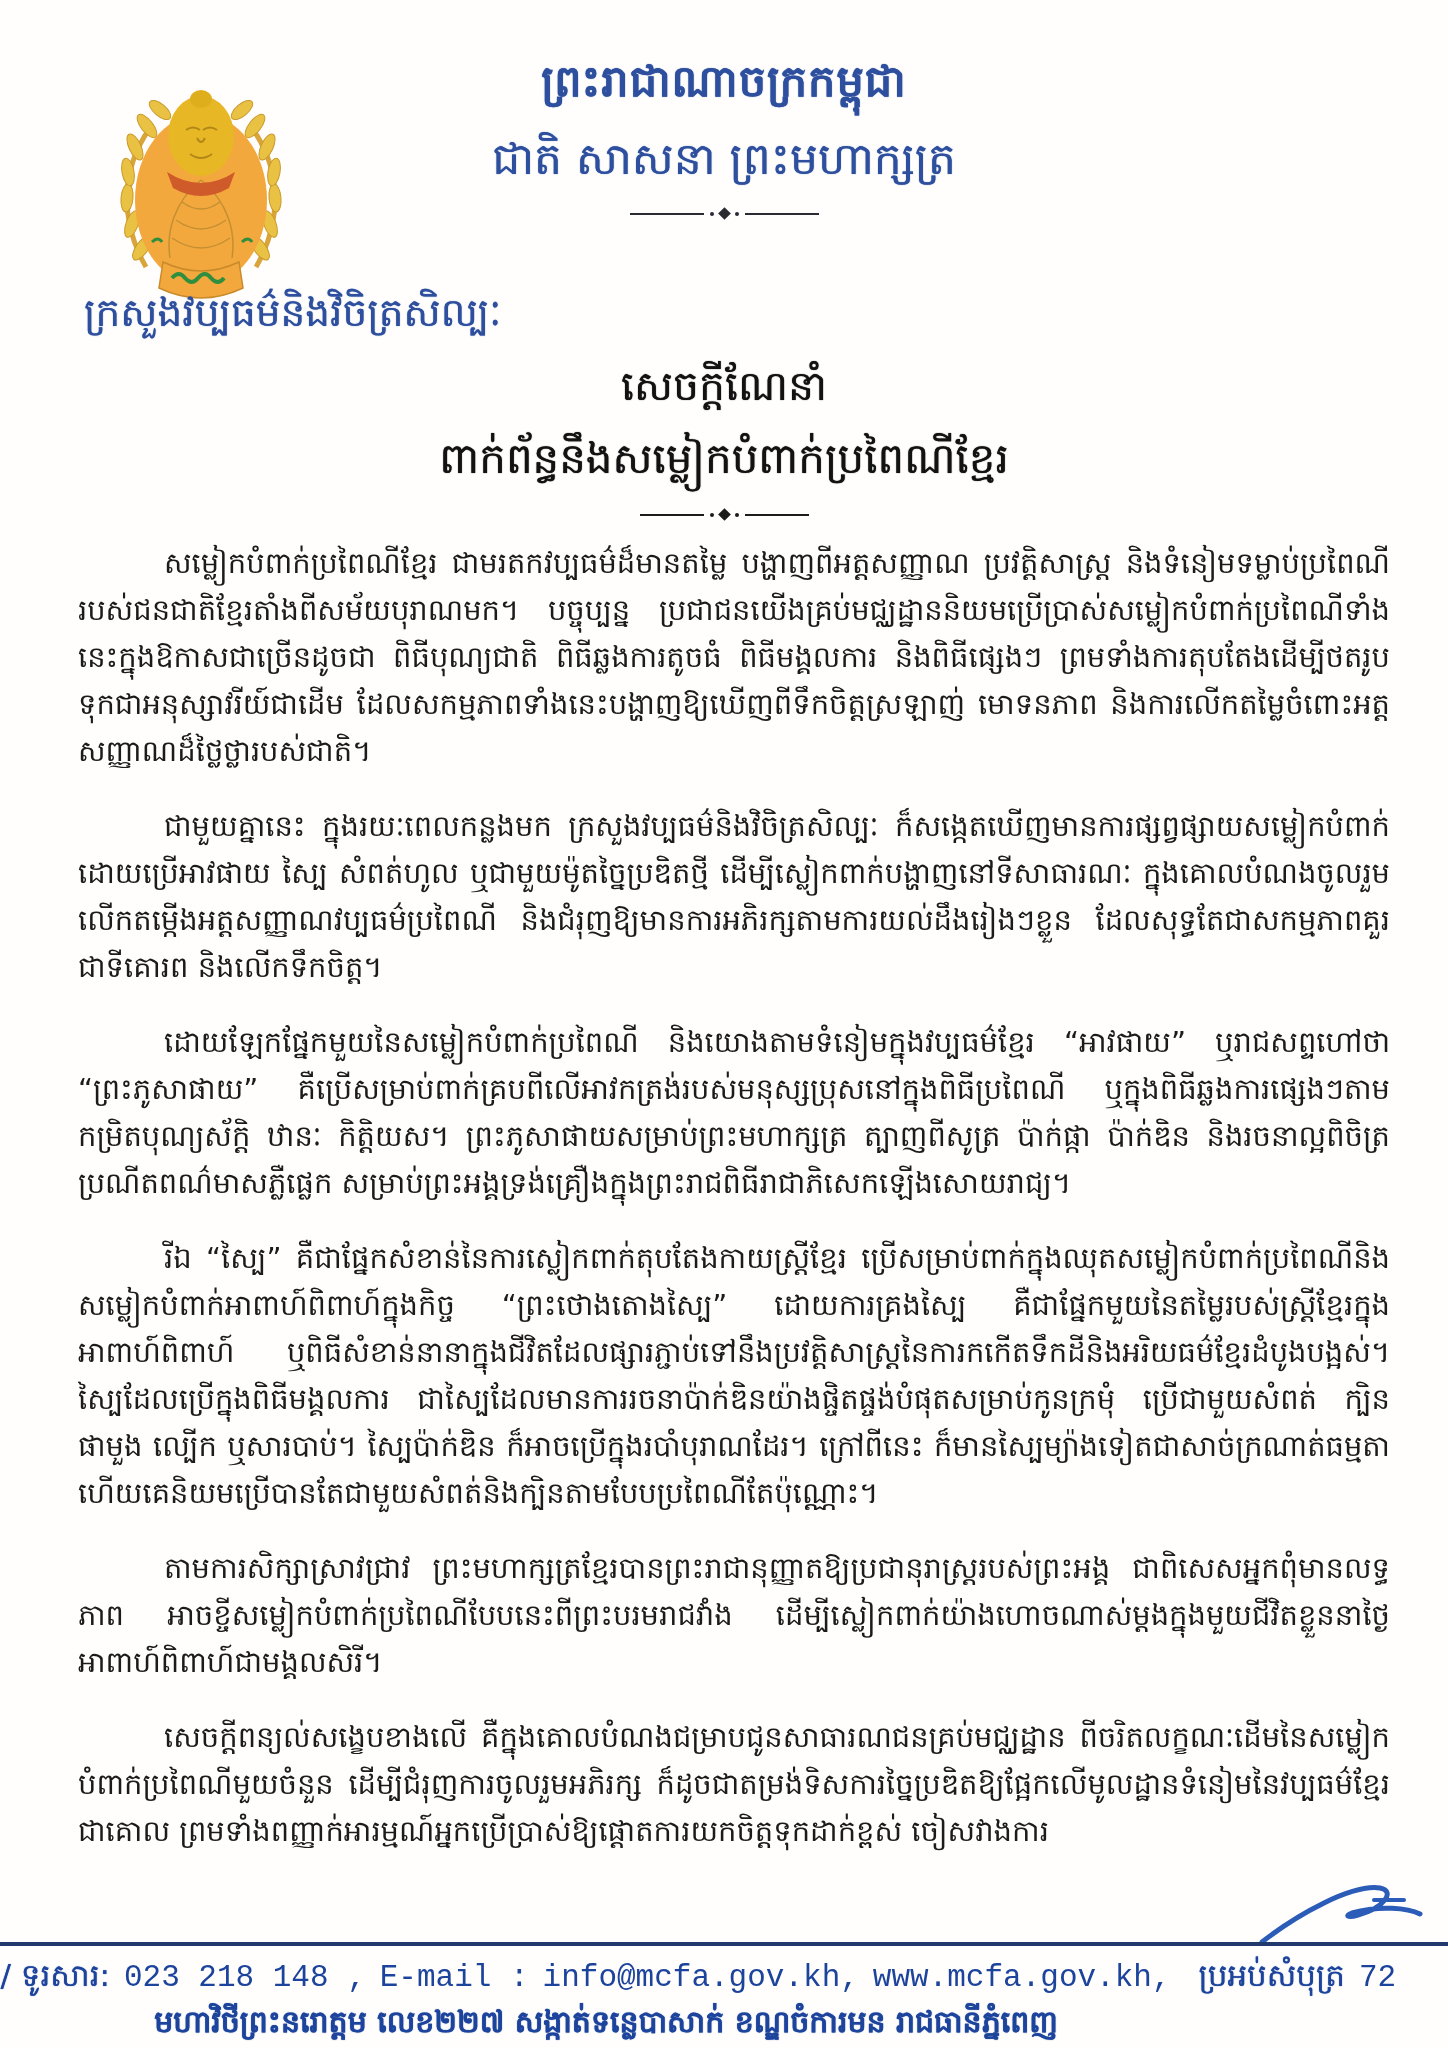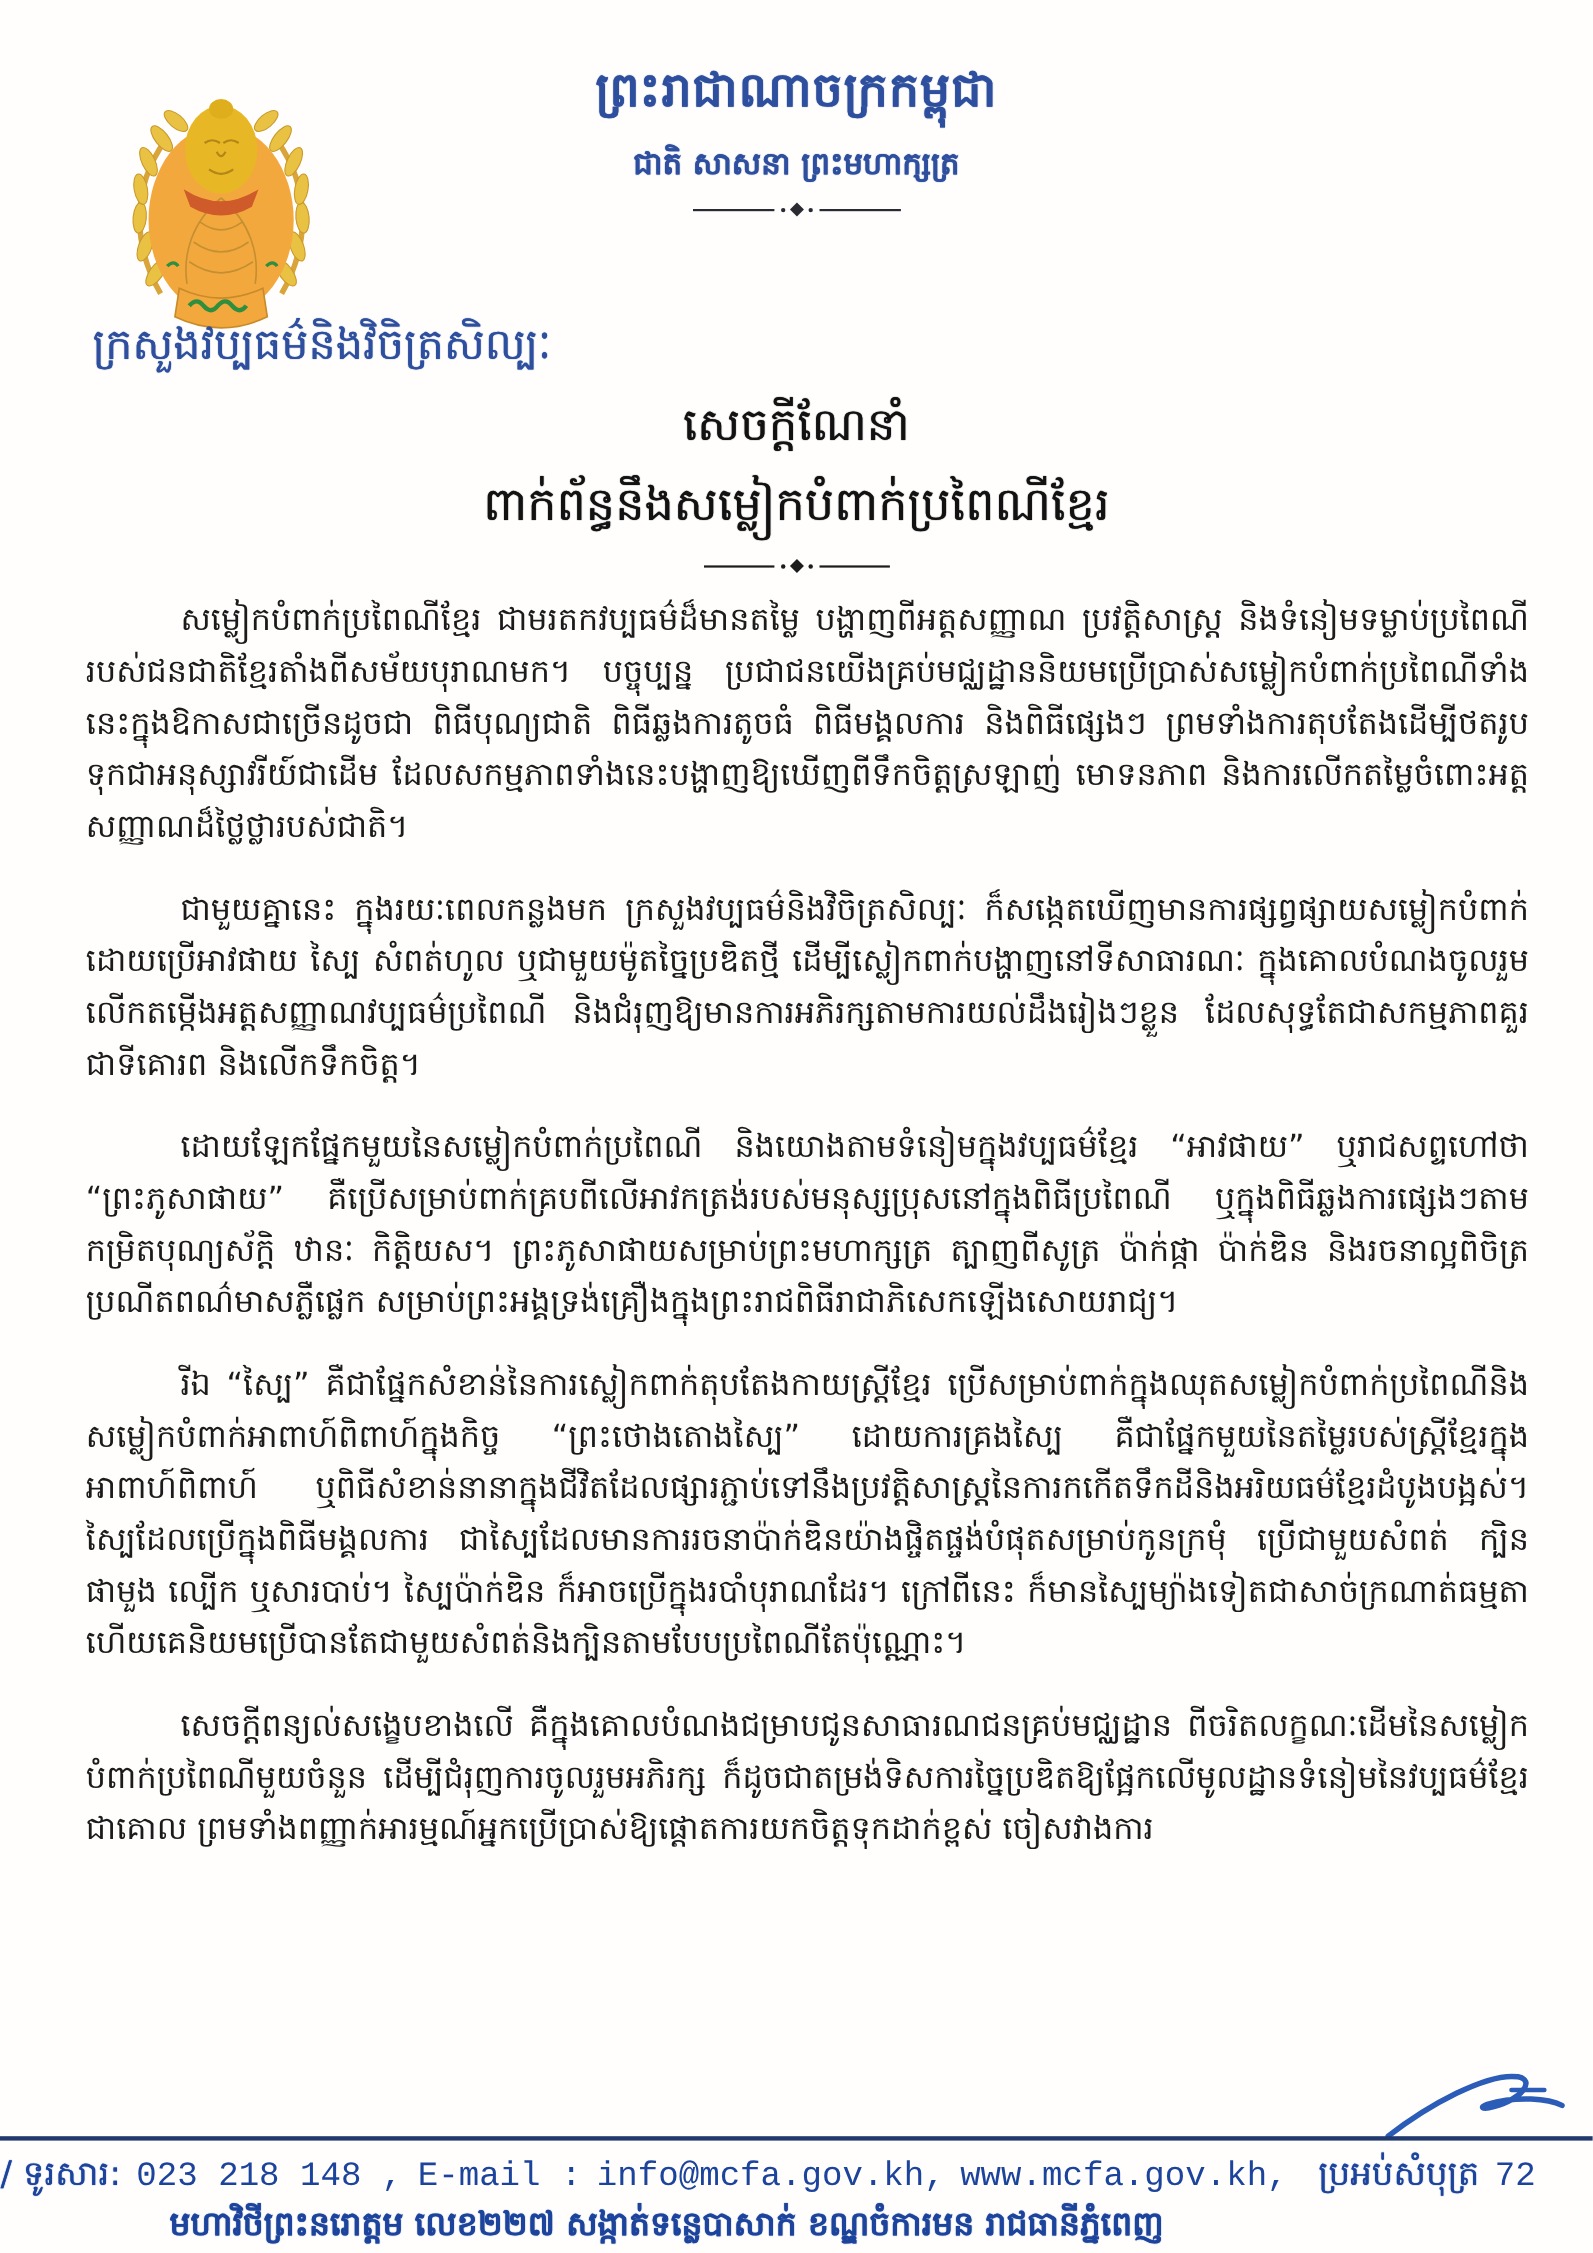--- a/index.html
+++ b/index.html
@@ -7,21 +7,21 @@
     width:1448px;height:2048px;background:#ffffff;
     font-family:"DejaVu Sans","Liberation Sans",sans-serif;
     position:relative;overflow:hidden;
   }
   .page{position:absolute;inset:0;background:#fffefd;overflow:hidden;padding-left:48px;}
 
   
   .logo{position:absolute;left:104px;top:52px;width:195px;height:255px;}
   .kingdom{position:absolute;left:0;top:54px;width:100%;text-align:center;color:#2d4f9e;}
   .k1{font-size:43px;font-weight:bold;letter-spacing:1px;text-shadow:0 0 1px #2d4f9e;}
-  .k2{margin-top:14px;font-size:28px;font-weight:bold;text-shadow:0 0 1px #2d4f9e;}
+  .k2{margin-top:14px;font-size:44px;font-weight:normal;text-shadow:0 0 1px #2d4f9e;}
   .ornament{display:flex;align-items:center;justify-content:center;gap:6px;margin-top:14px;}
   .orn-line{width:74px;height:2px;background:#2a2a33;}
   .orn-dot{width:4px;height:4px;border-radius:50%;background:#2a2a33;}
   .orn-diamond{width:9px;height:9px;background:#2a2a33;transform:rotate(45deg);}
   .ministry{
     position:absolute;left:84px;top:288px;
     color:#2d4f9e;font-size:39px;font-weight:normal;text-shadow:0 0 1px #2d4f9e;text-align:right;
   }
   .title-block{position:absolute;left:0;top:360px;width:100%;text-align:center;color:#121212;}
   .t1{font-size:41px;font-weight:normal;text-shadow:0 0 1px #121212;}
@@ -139,20 +139,21 @@
         <span class="orn-dot"></span>
         <span class="orn-line"></span>
     </div>
   </div>
 
   <div class="doc-body">
     <p>សម្លៀកបំពាក់ប្រពៃណីខ្មែរ ជាមរតកវប្បធម៌ដ៏មានតម្លៃ បង្ហាញពីអត្តសញ្ញាណ ប្រវត្តិសាស្ត្រ និងទំនៀមទម្លាប់ប្រពៃណីរបស់ជនជាតិខ្មែរតាំងពីសម័យបុរាណមក។ បច្ចុប្បន្ន ប្រជាជនយើងគ្រប់មជ្ឈដ្ឋាននិយមប្រើប្រាស់សម្លៀកបំពាក់ប្រពៃណីទាំងនេះក្នុងឱកាសជាច្រើនដូចជា ពិធីបុណ្យជាតិ ពិធីឆ្លងការតូចធំ ពិធីមង្គលការ និងពិធីផ្សេងៗ ព្រមទាំងការតុបតែងដើម្បីថតរូបទុកជាអនុស្សាវរីយ៍ជាដើម ដែលសកម្មភាពទាំងនេះបង្ហាញឱ្យឃើញពីទឹកចិត្តស្រឡាញ់ មោទនភាព និងការលើកតម្លៃចំពោះអត្តសញ្ញាណដ៏ថ្លៃថ្លារបស់ជាតិ។</p>
     <p>ជាមួយគ្នានេះ ក្នុងរយៈពេលកន្លងមក ក្រសួងវប្បធម៌និងវិចិត្រសិល្បៈ ក៏សង្កេតឃើញមានការផ្សព្វផ្សាយសម្លៀកបំពាក់ដោយប្រើអាវផាយ ស្បៃ សំពត់ហូល ឬជាមួយម៉ូតច្នៃប្រឌិតថ្មី ដើម្បីស្លៀកពាក់បង្ហាញនៅទីសាធារណៈ ក្នុងគោលបំណងចូលរួមលើកតម្កើងអត្តសញ្ញាណវប្បធម៌ប្រពៃណី និងជំរុញឱ្យមានការអភិរក្សតាមការយល់ដឹងរៀងៗខ្លួន ដែលសុទ្ធតែជាសកម្មភាពគួរជាទីគោរព និងលើកទឹកចិត្ត។</p>
     <p>ដោយឡែកផ្នែកមួយនៃសម្លៀកបំពាក់ប្រពៃណី និងយោងតាមទំនៀមក្នុងវប្បធម៌ខ្មែរ “អាវផាយ” ឬរាជសព្ទហៅថា “ព្រះភូសាផាយ” គឺប្រើសម្រាប់ពាក់គ្របពីលើអាវកត្រង់របស់មនុស្សប្រុសនៅក្នុងពិធីប្រពៃណី ឬក្នុងពិធីឆ្លងការផ្សេងៗតាមកម្រិតបុណ្យស័ក្តិ ឋានៈ កិត្តិយស។ ព្រះភូសាផាយសម្រាប់ព្រះមហាក្សត្រ ត្បាញពីសូត្រ ប៉ាក់ផ្កា ប៉ាក់ឌិន និងរចនាល្អពិចិត្រប្រណីតពណ៌មាសភ្លឺផ្លេក សម្រាប់ព្រះអង្គទ្រង់គ្រឿងក្នុងព្រះរាជពិធីរាជាភិសេកឡើងសោយរាជ្យ។</p>
     <p>រីឯ “ស្បៃ” គឺជាផ្នែកសំខាន់នៃការស្លៀកពាក់តុបតែងកាយស្ត្រីខ្មែរ ប្រើសម្រាប់ពាក់ក្នុងឈុតសម្លៀកបំពាក់ប្រពៃណីនិងសម្លៀកបំពាក់អាពាហ៍ពិពាហ៍ក្នុងកិច្ច “ព្រះថោងតោងស្បៃ” ដោយការគ្រងស្បៃ គឺជាផ្នែកមួយនៃតម្លៃរបស់ស្ត្រីខ្មែរក្នុងអាពាហ៍ពិពាហ៍ ឬពិធីសំខាន់នានាក្នុងជីវិតដែលផ្សារភ្ជាប់ទៅនឹងប្រវត្តិសាស្ត្រនៃការកកើតទឹកដីនិងអរិយធម៌ខ្មែរដំបូងបង្អស់។ ស្បៃដែលប្រើក្នុងពិធីមង្គលការ ជាស្បៃដែលមានការរចនាប៉ាក់ឌិនយ៉ាងផ្ចិតផ្ចង់បំផុតសម្រាប់កូនក្រមុំ ប្រើជាមួយសំពត់ ក្បិន ផាមួង ល្បើក ឬសារបាប់។ ស្បៃប៉ាក់ឌិន ក៏អាចប្រើក្នុងរបាំបុរាណដែរ។ ក្រៅពីនេះ ក៏មានស្បៃម្យ៉ាងទៀតជាសាច់ក្រណាត់ធម្មតា ហើយគេនិយមប្រើបានតែជាមួយសំពត់និងក្បិនតាមបែបប្រពៃណីតែប៉ុណ្ណោះ។</p>
+    <p>តាមការសិក្សាស្រាវជ្រាវ ព្រះមហាក្សត្រខ្មែរបានព្រះរាជានុញ្ញាតឱ្យប្រជានុរាស្ត្ររបស់ព្រះអង្គ ជាពិសេសអ្នកពុំមានលទ្ធភាព អាចខ្ចីសម្លៀកបំពាក់ប្រពៃណីបែបនេះពីព្រះបរមរាជវាំង ដើម្បីស្លៀកពាក់យ៉ាងហោចណាស់ម្តងក្នុងមួយជីវិតខ្លួននាថ្ងៃអាពាហ៍ពិពាហ៍ជាមង្គលសិរី។</p>
     <p>សេចក្តីពន្យល់សង្ខេបខាងលើ គឺក្នុងគោលបំណងជម្រាបជូនសាធារណជនគ្រប់មជ្ឈដ្ឋាន ពីចរិតលក្ខណៈដើមនៃសម្លៀកបំពាក់ប្រពៃណីមួយចំនួន ដើម្បីជំរុញការចូលរួមអភិរក្ស ក៏ដូចជាតម្រង់ទិសការច្នៃប្រឌិតឱ្យផ្អែកលើមូលដ្ឋានទំនៀមនៃវប្បធម៌ខ្មែរជាគោល ព្រមទាំងពញ្ញាក់អារម្មណ៍អ្នកប្រើប្រាស់ឱ្យផ្តោតការយកចិត្តទុកដាក់ខ្ពស់ ចៀសវាងការ</p>
   </div>
 
   <div class="signature">
     <svg width="170" height="70" viewBox="0 0 170 70">
       <path d="M6,64 C42,36 96,6 124,10 C140,13 128,30 102,37 C92,40 88,38 96,35 C124,27 152,30 164,36" stroke="#2b5cb8" stroke-width="5" fill="none" stroke-linecap="round"></path>
       <path d="M118,22 h30" stroke="#2b5cb8" stroke-width="4" fill="none" stroke-linecap="round"></path>
     </svg>
   </div>
 

